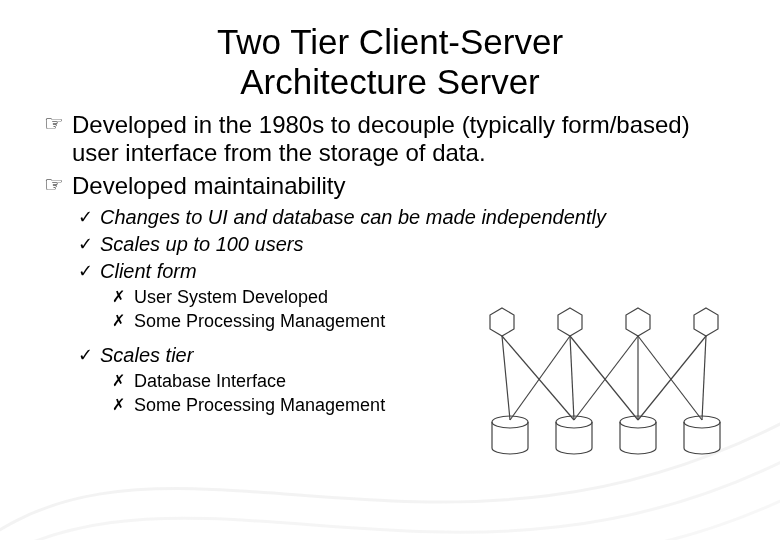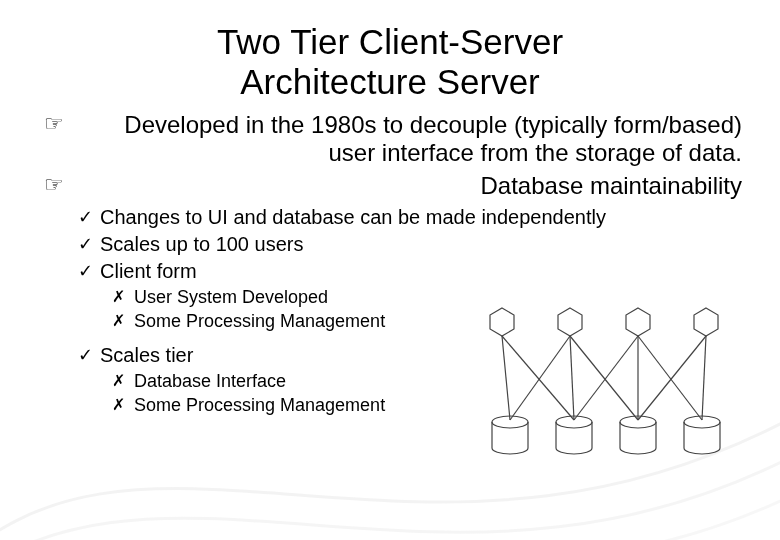--- a/index.html
+++ b/index.html
@@ -46,36 +46,36 @@
     font-size: 24px;
     line-height: 1.2;
     margin-bottom: 4px;
   }
   .b1 .bullet {
     width: 28px;
     flex-shrink: 0;
     font-family: "Arial", sans-serif;
     font-size: 22px;
   }
-  .b1 .txt { flex: 1; text-align: right; }
+  .b1 .txt { flex: 1; }
   .b2 {
     display: flex;
     align-items: flex-start;
     font-size: 20px;
     line-height: 1.25;
     margin-left: 34px;
     margin-bottom: 2px;
   }
   .b2 .bullet {
     width: 22px;
     flex-shrink: 0;
     font-size: 18px;
     padding-top: 1px;
   }
-  .b2 .txt { flex: 1; }
+  .b2 .txt { flex: 1; font-style: italic; }
   .b3 {
     display: flex;
     align-items: flex-start;
     font-size: 18px;
     line-height: 1.3;
     margin-left: 68px;
     margin-bottom: 1px;
   }
   .b3 .bullet {
     width: 22px;
@@ -111,21 +111,21 @@
   </div>
 
   <div class="content">
 
     <div class="b1">
       <span class="bullet">☞</span>
       <span class="txt">Developed in the 1980s to decouple (typically form/based) user interface from the storage of data.</span>
     </div>
     <div class="b1">
       <span class="bullet">☞</span>
-      <span class="txt">Database maintainability</span>
+      <span class="txt">Developed maintainability</span>
     </div>
 
     <div class="b2">
       <span class="bullet">✓</span>
       <span class="txt">Changes to UI and database can be made independently</span>
     </div>
     <div class="b2">
       <span class="bullet">✓</span>
       <span class="txt">Scales up to 100 users</span>
     </div>

